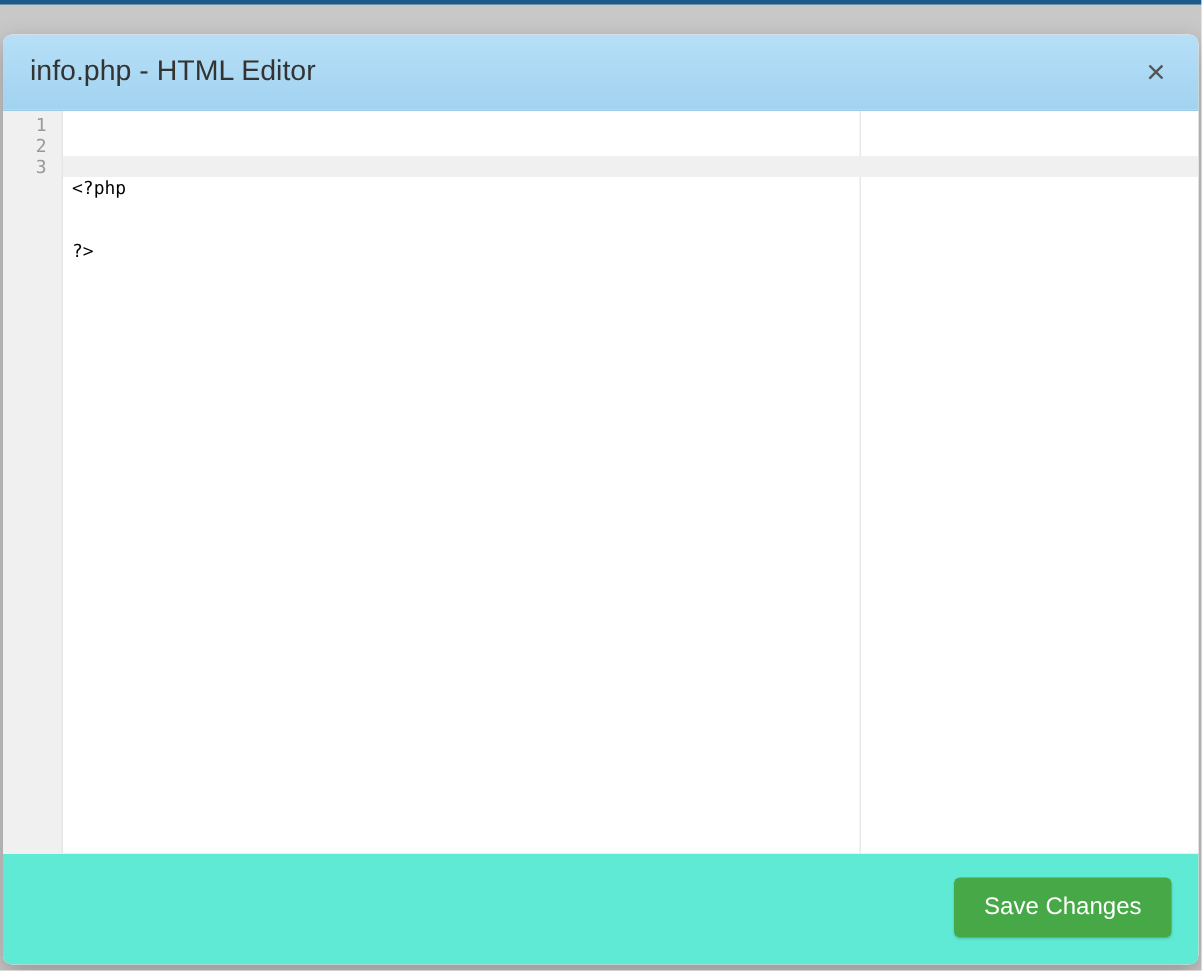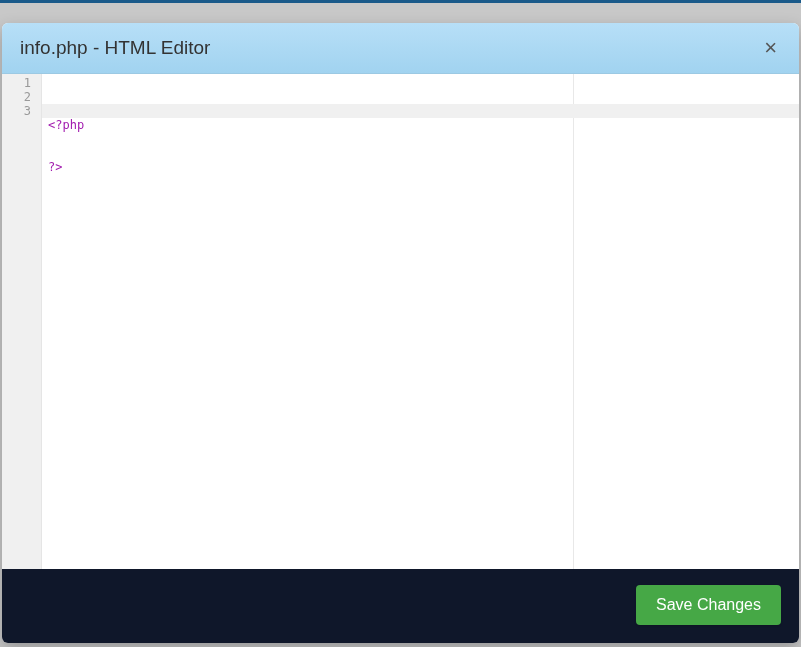--- a/index.html
+++ b/index.html
@@ -72,21 +72,21 @@
     }
     .gutter .ln {
       height: 14px;
       line-height: 14px;
       padding-right: 10px;
     }
     .code {
       flex: 1;
       font-family: "Consolas", "Monaco", monospace;
       font-size: 12px;
-      color: #a21caf;
+      color: #000000;
       padding-top: 2px;
       padding-left: 6px;
       white-space: pre;
       position: relative;
     }
     .code .line {
       height: 14px;
       line-height: 14px;
     }
     .active-line-bg {
@@ -104,21 +104,21 @@
       bottom: 0;
       width: 1px;
       background: #e8e8e8;
       right: 225px;
       z-index: 0;
     }
     .modal-footer {
       padding: 16px 18px 18px;
       display: flex;
       justify-content: flex-end;
-      background: #0f172a;
+      background: #5eead4;
     }
     .save-btn {
       background: #46a846;
       color: #fff;
       border: none;
       border-radius: 4px;
       padding: 11px 20px;
       font-size: 16px;
       cursor: pointer;
       box-shadow: 0 1px 2px rgba(0,0,0,0.15);

